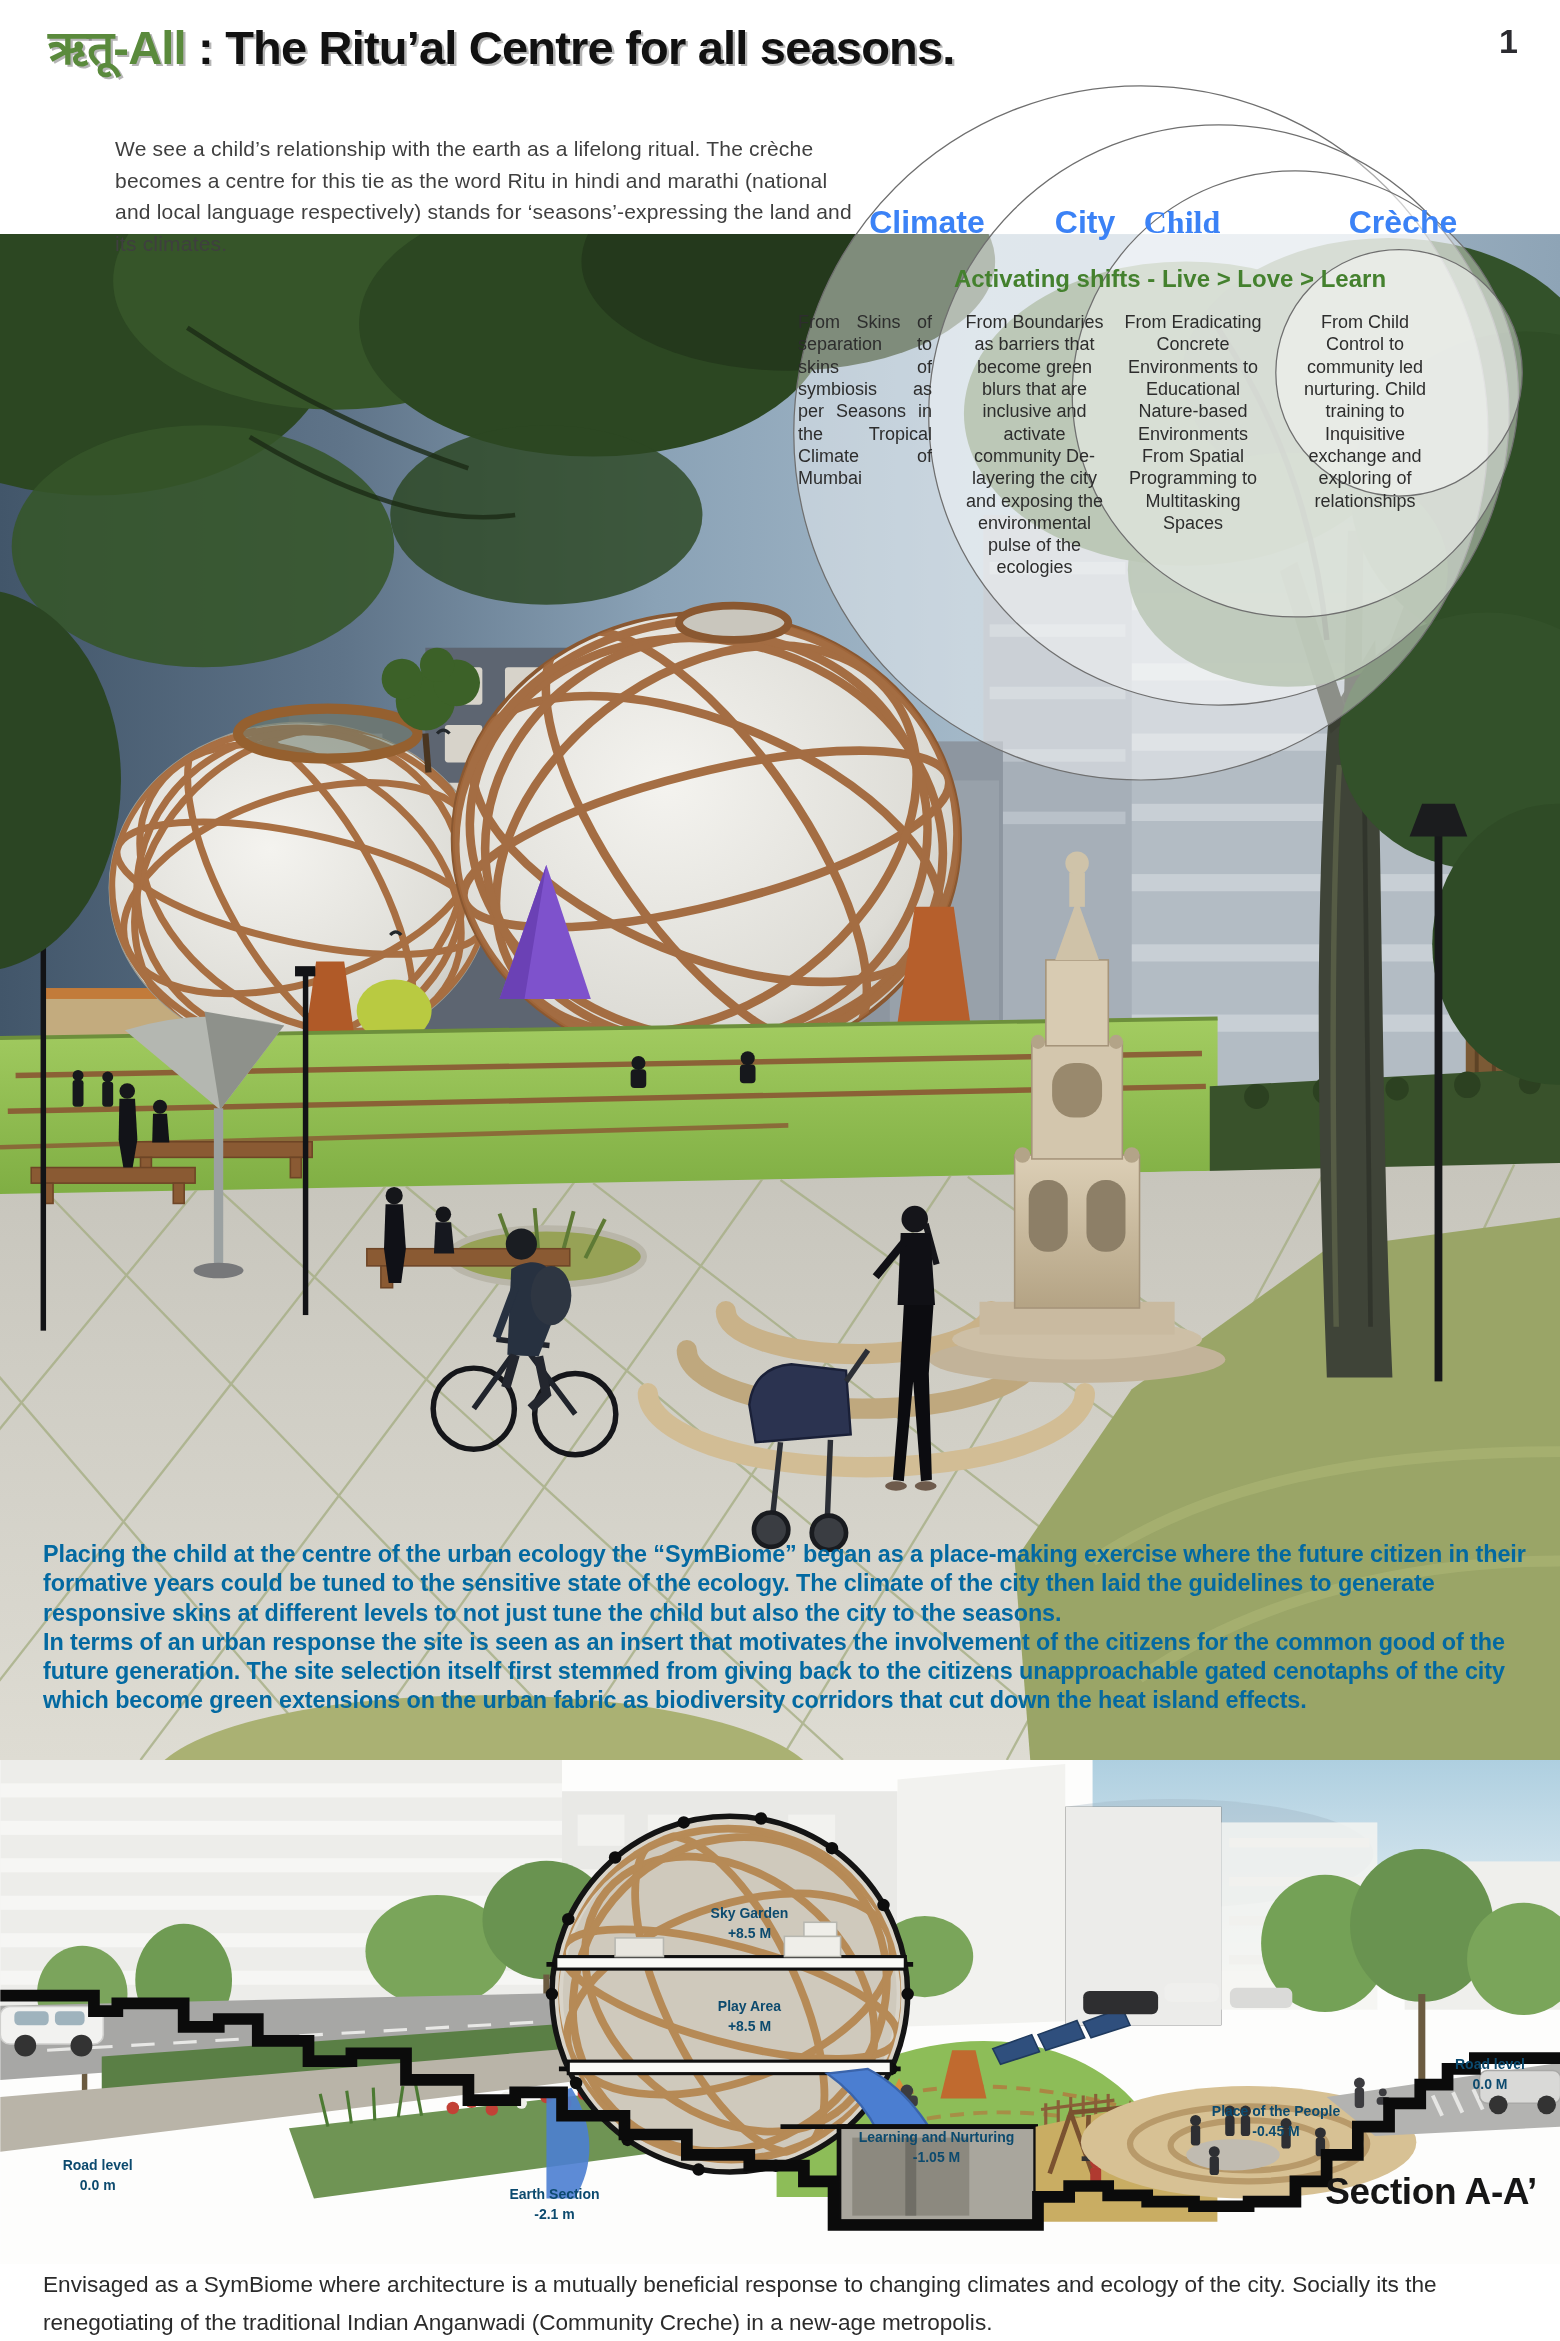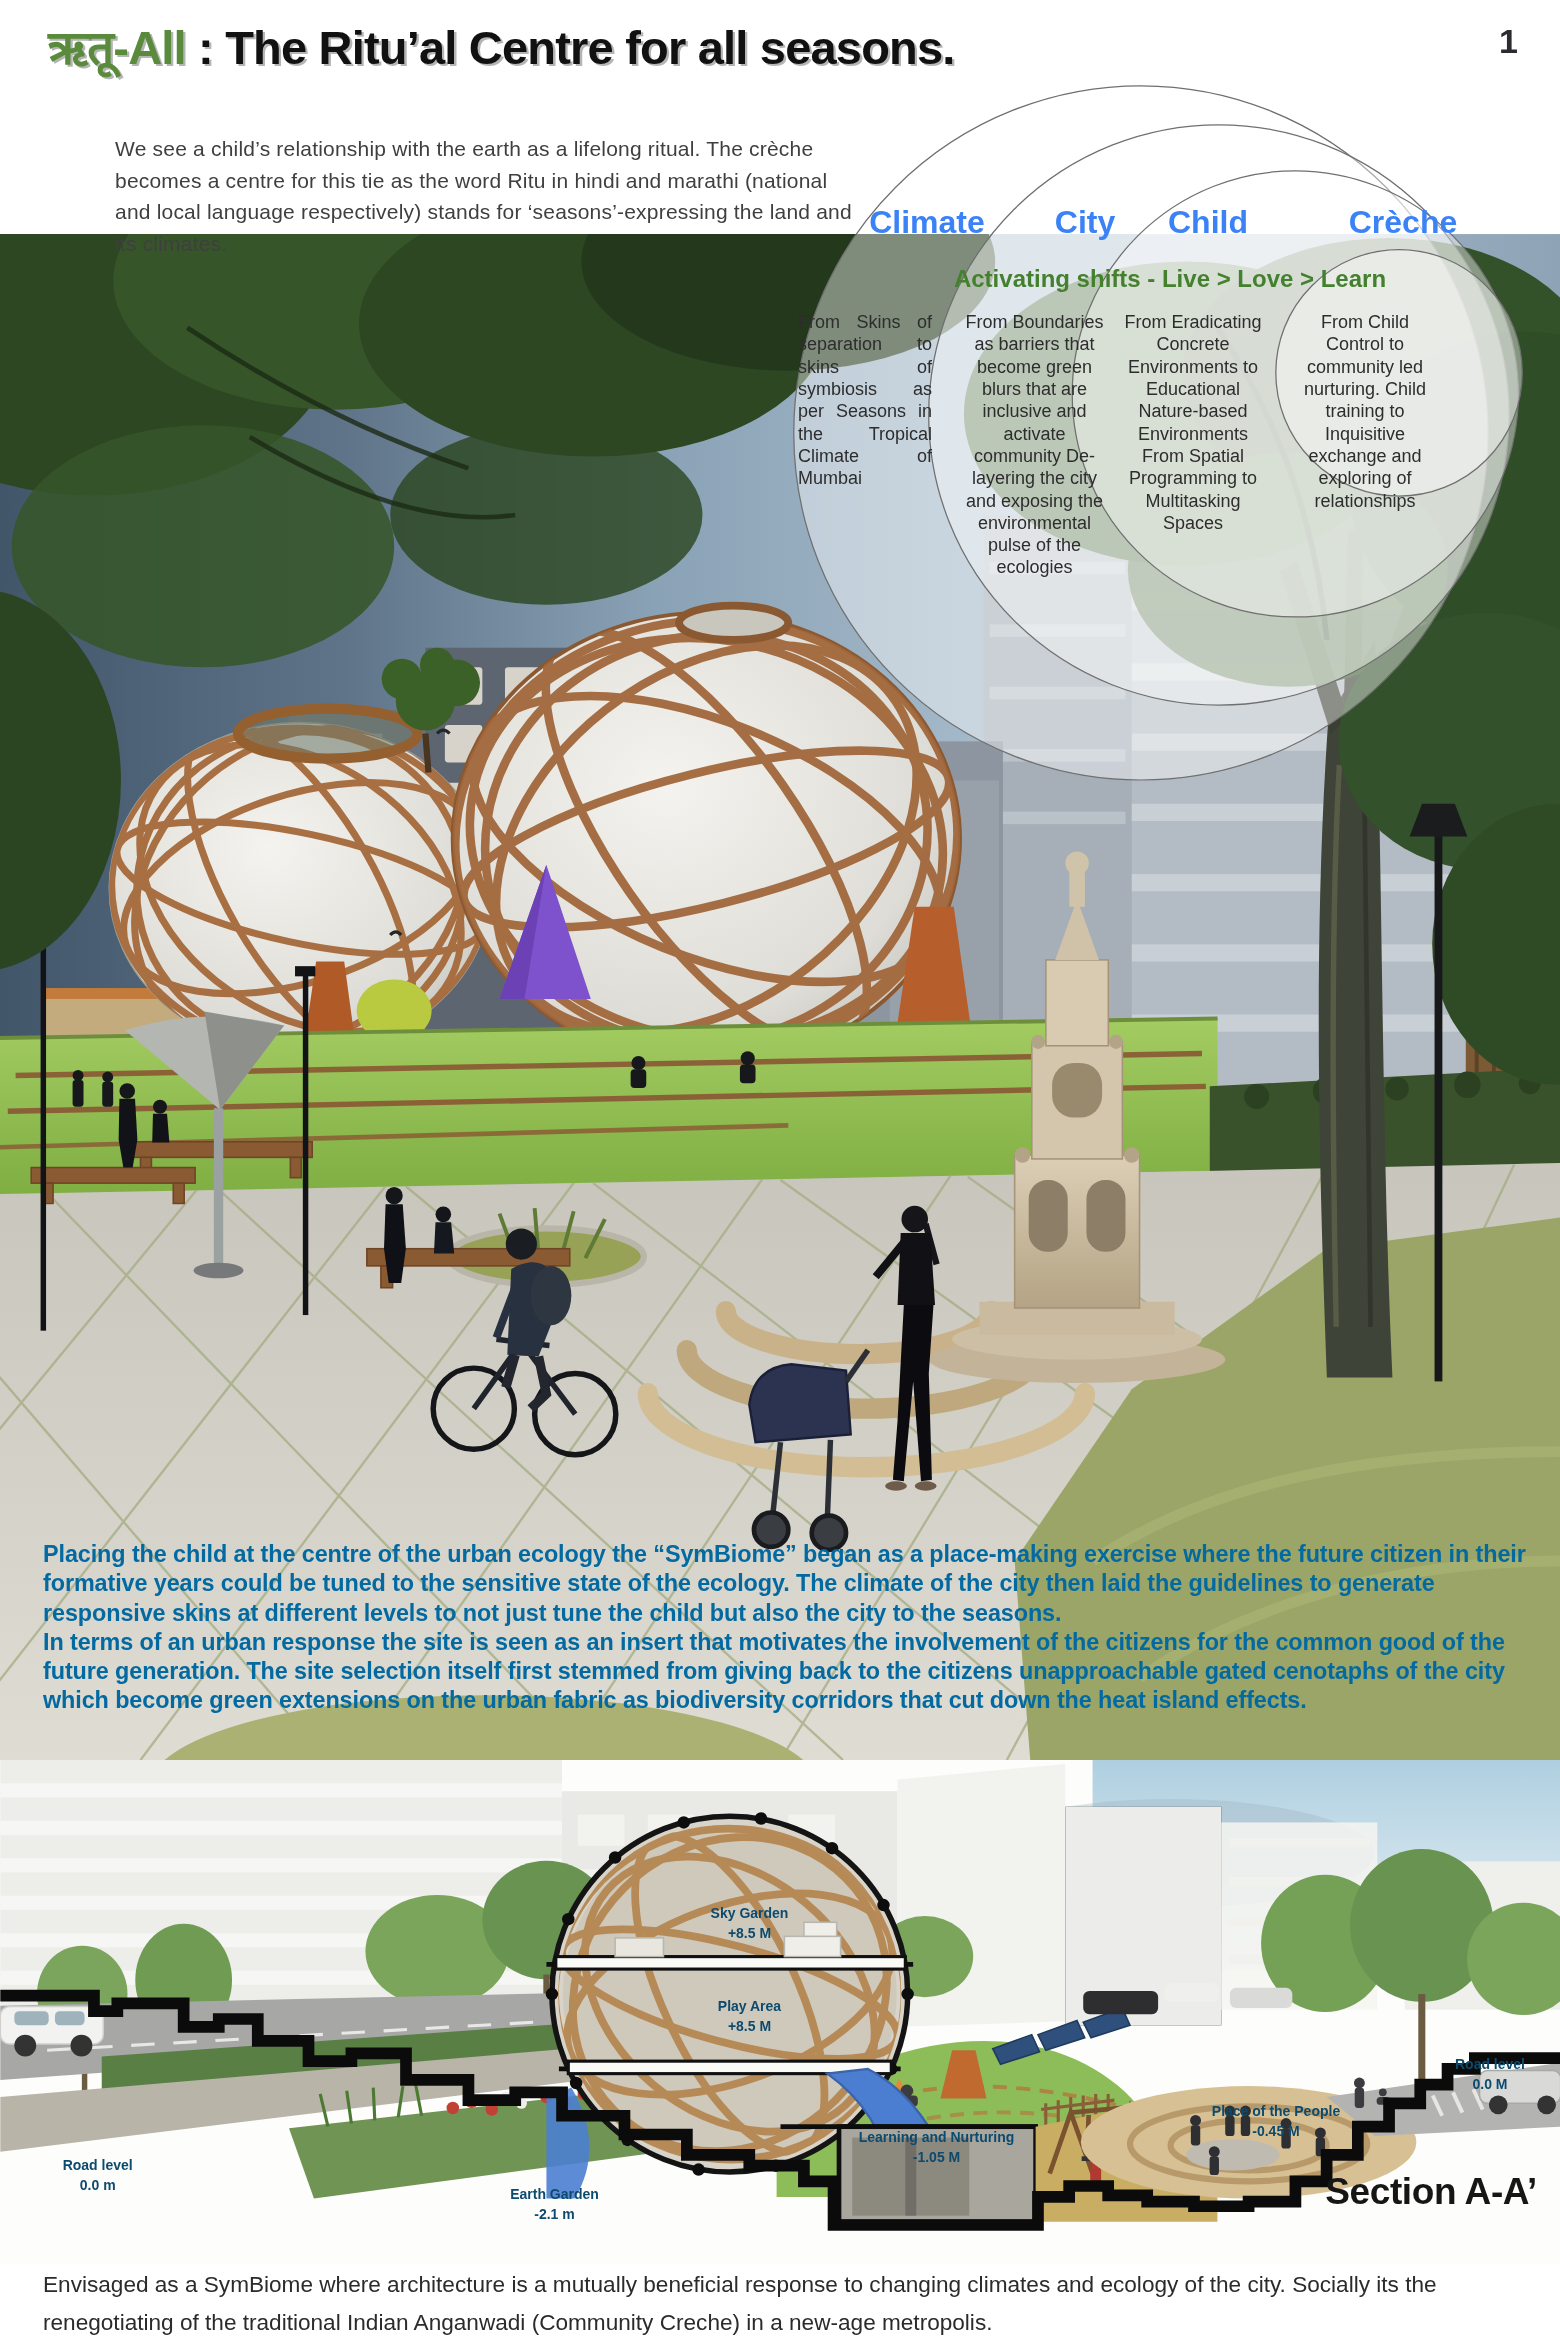--- a/index.html
+++ b/index.html
@@ -9,21 +9,21 @@
   
   #page-title{left:48px;top:14px;font-size:47px;font-weight:700;letter-spacing:-0.8px;
               text-shadow:2.3px 2.3px 0 rgba(90,90,90,.45);white-space:nowrap;z-index:6;}
   #page-title .green{color:#5a8a3c;}
   #page-number{right:43px;top:22px;font-size:34px;font-weight:700;color:#2b2b30;z-index:6;}
   #intro{left:115px;top:133px;width:749px;font-size:21px;line-height:1.5;color:#3f3f3f;
          letter-spacing:0.2px;z-index:6;}
   
   #venn-svg{left:0;top:0;z-index:4;pointer-events:none;}
   .venn-head{top:204px;font-size:32px;font-weight:700;color:#3b82f6;z-index:5;text-align:center;width:172px;}
-  #vh-climate{left:841px;} #vh-city{left:999px;} #vh-child{left:1122px;} #vh-creche{left:1317px;}
+  #vh-climate{left:841px;} #vh-city{left:999px;} #vh-child{left:1096px;font-family:Liberation Serif, serif;} #vh-creche{left:1317px;}
   #activating{left:897px;top:265px;width:546px;text-align:center;font-size:24px;font-weight:700;
               color:#44812e;z-index:5;}
   .venn-col{top:311px;font-size:18px;line-height:1.24;color:#2d2d2d;z-index:5;text-align:center;}
   #col-climate{left:798px;width:134px;text-align:justify;}
   #col-city{left:958px;width:153px;}
   #col-child{left:1119px;width:148px;}
   #col-creche{left:1295px;width:140px;}
   
   #photo{left:0;top:234px;z-index:1;}
   
@@ -664,21 +664,21 @@
   </div>
   <div id="lbl-play" class="abs sec-label">
     <span>Play Area</span>
     <span class="val">+8.5 M</span>
   </div>
   <div id="lbl-learning" class="abs sec-label">
     <span>Learning and Nurturing</span>
     <span class="val">-1.05 M</span>
   </div>
   <div id="lbl-earth" class="abs sec-label">
-    <span>Earth Garden</span>
+    <span>Earth Section</span>
     <span class="val">-2.1 m</span>
   </div>
   <div id="lbl-road-left" class="abs sec-label">
     <span>Road level</span>
     <span class="val">0.0 m</span>
   </div>
   <div id="lbl-place" class="abs sec-label">
     <span>Place of the People</span>
     <span class="val">-0.45 M</span>
   </div>

